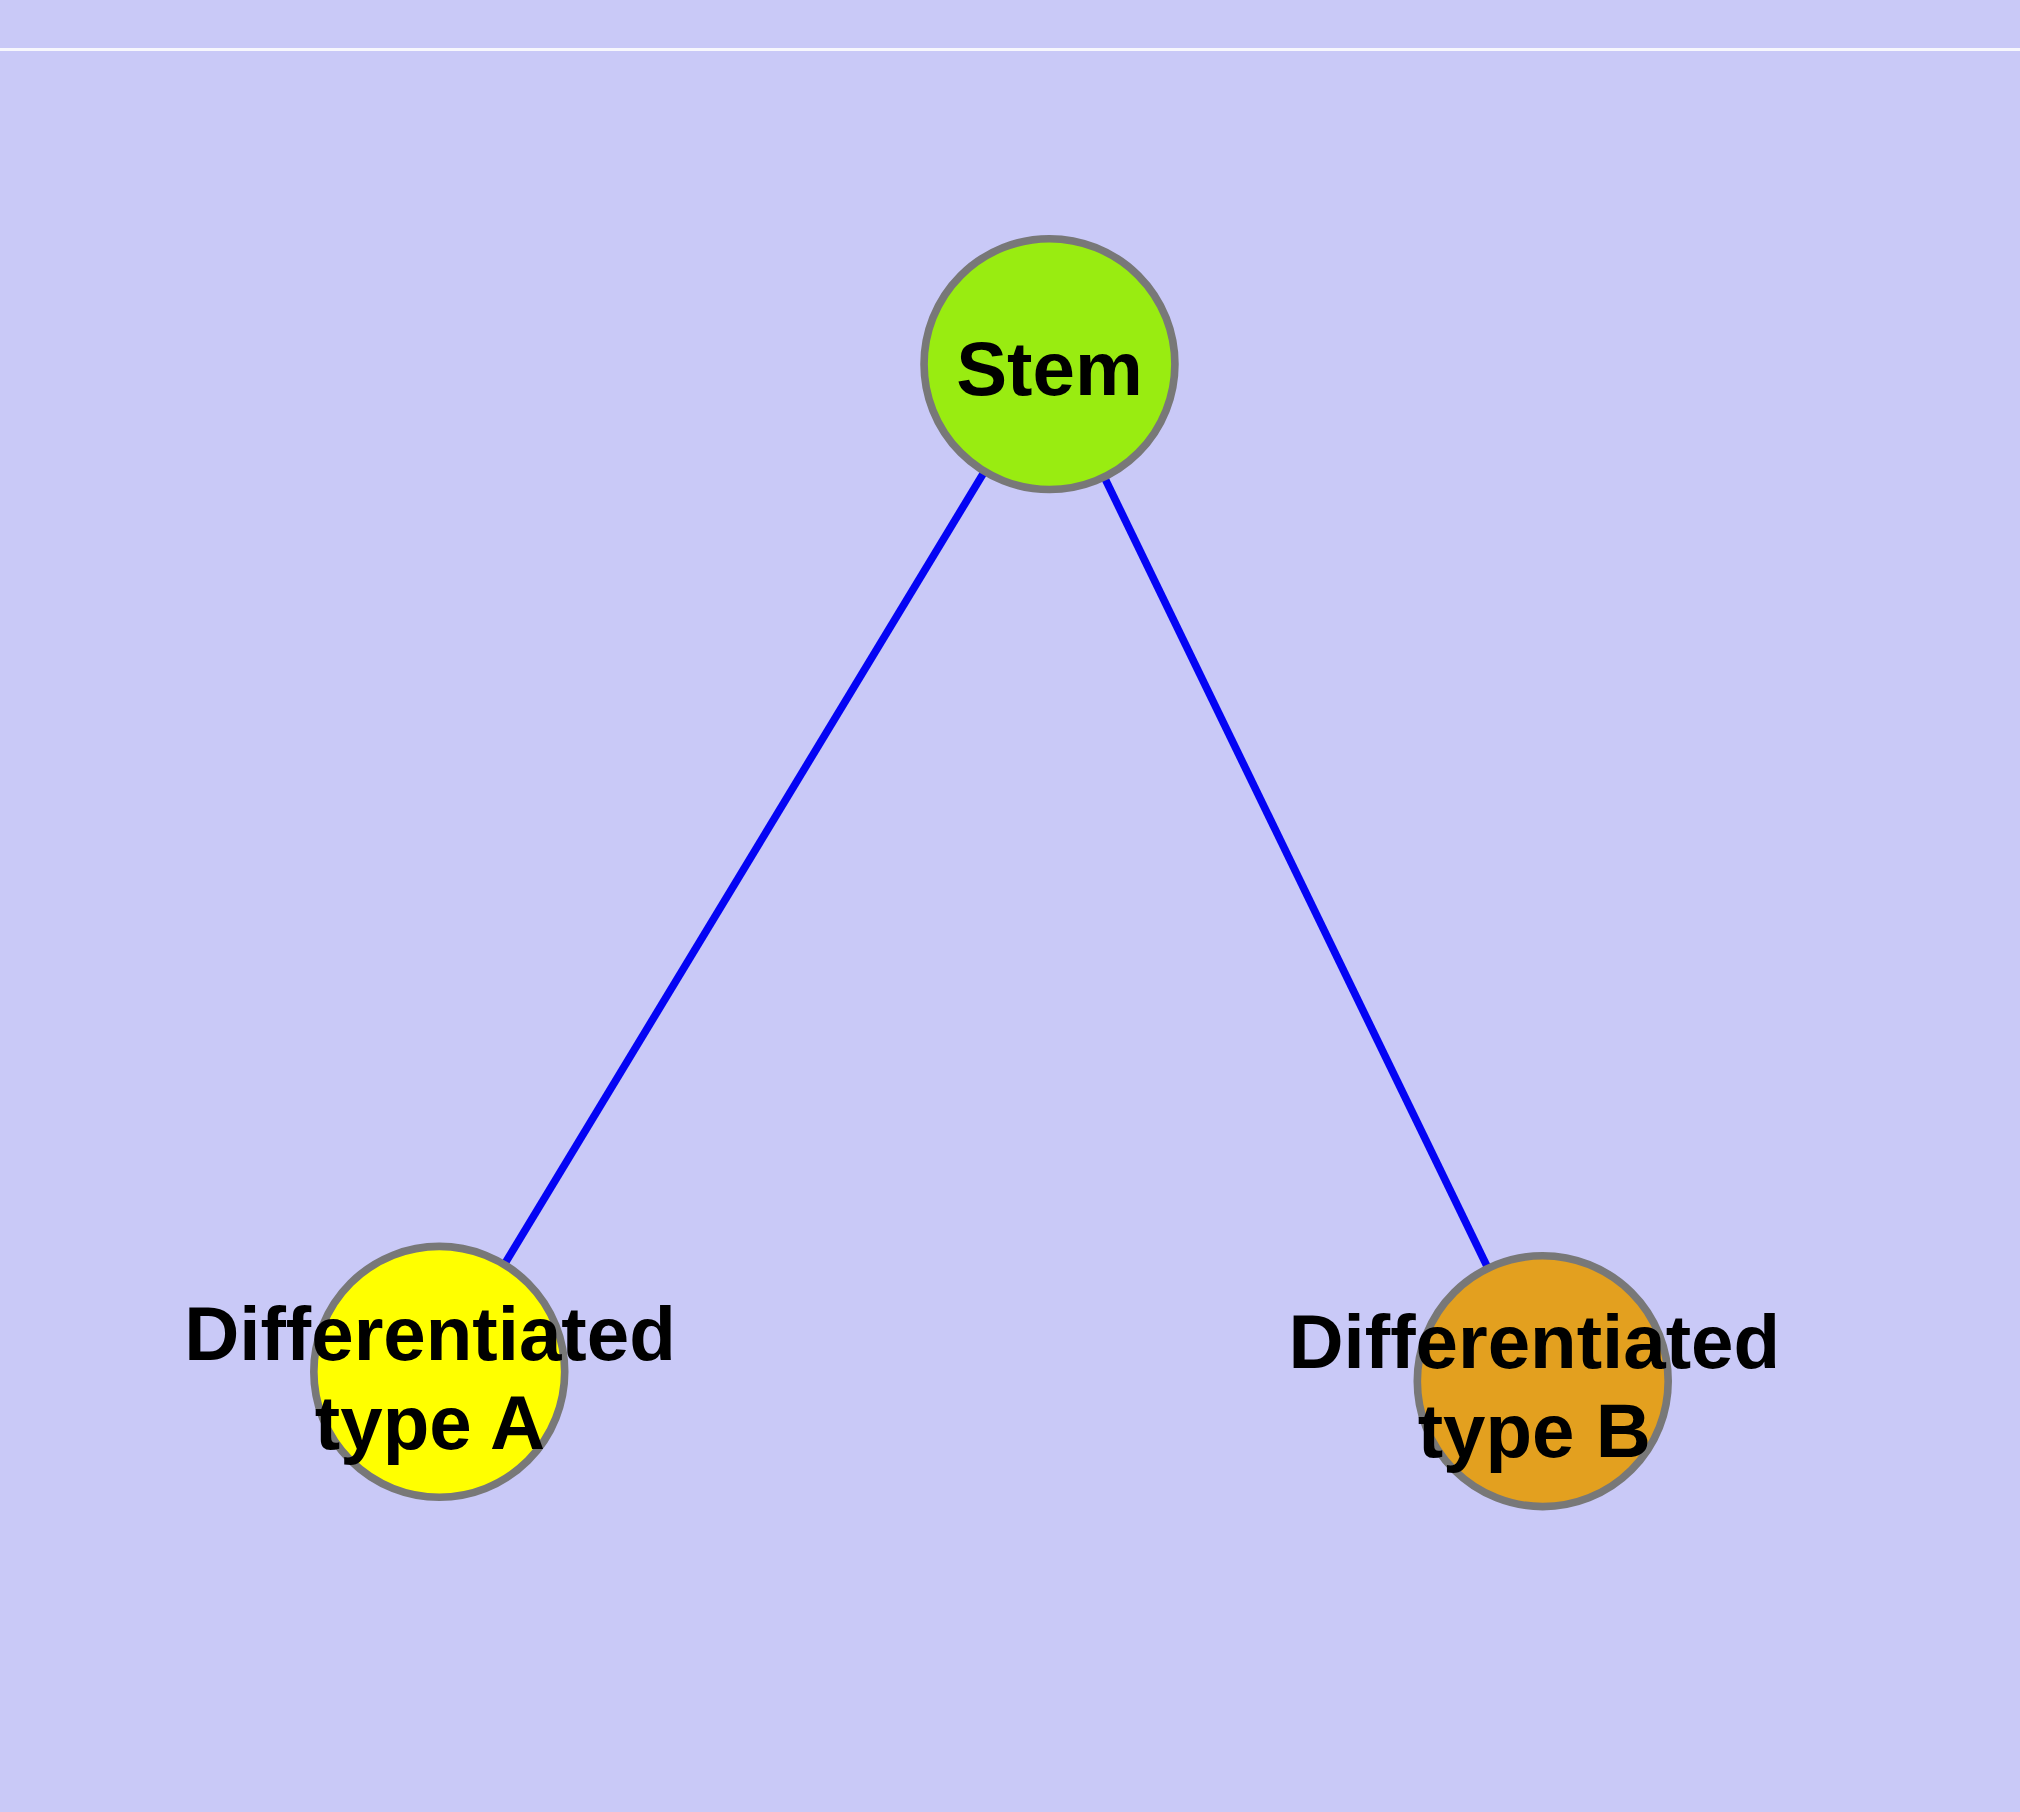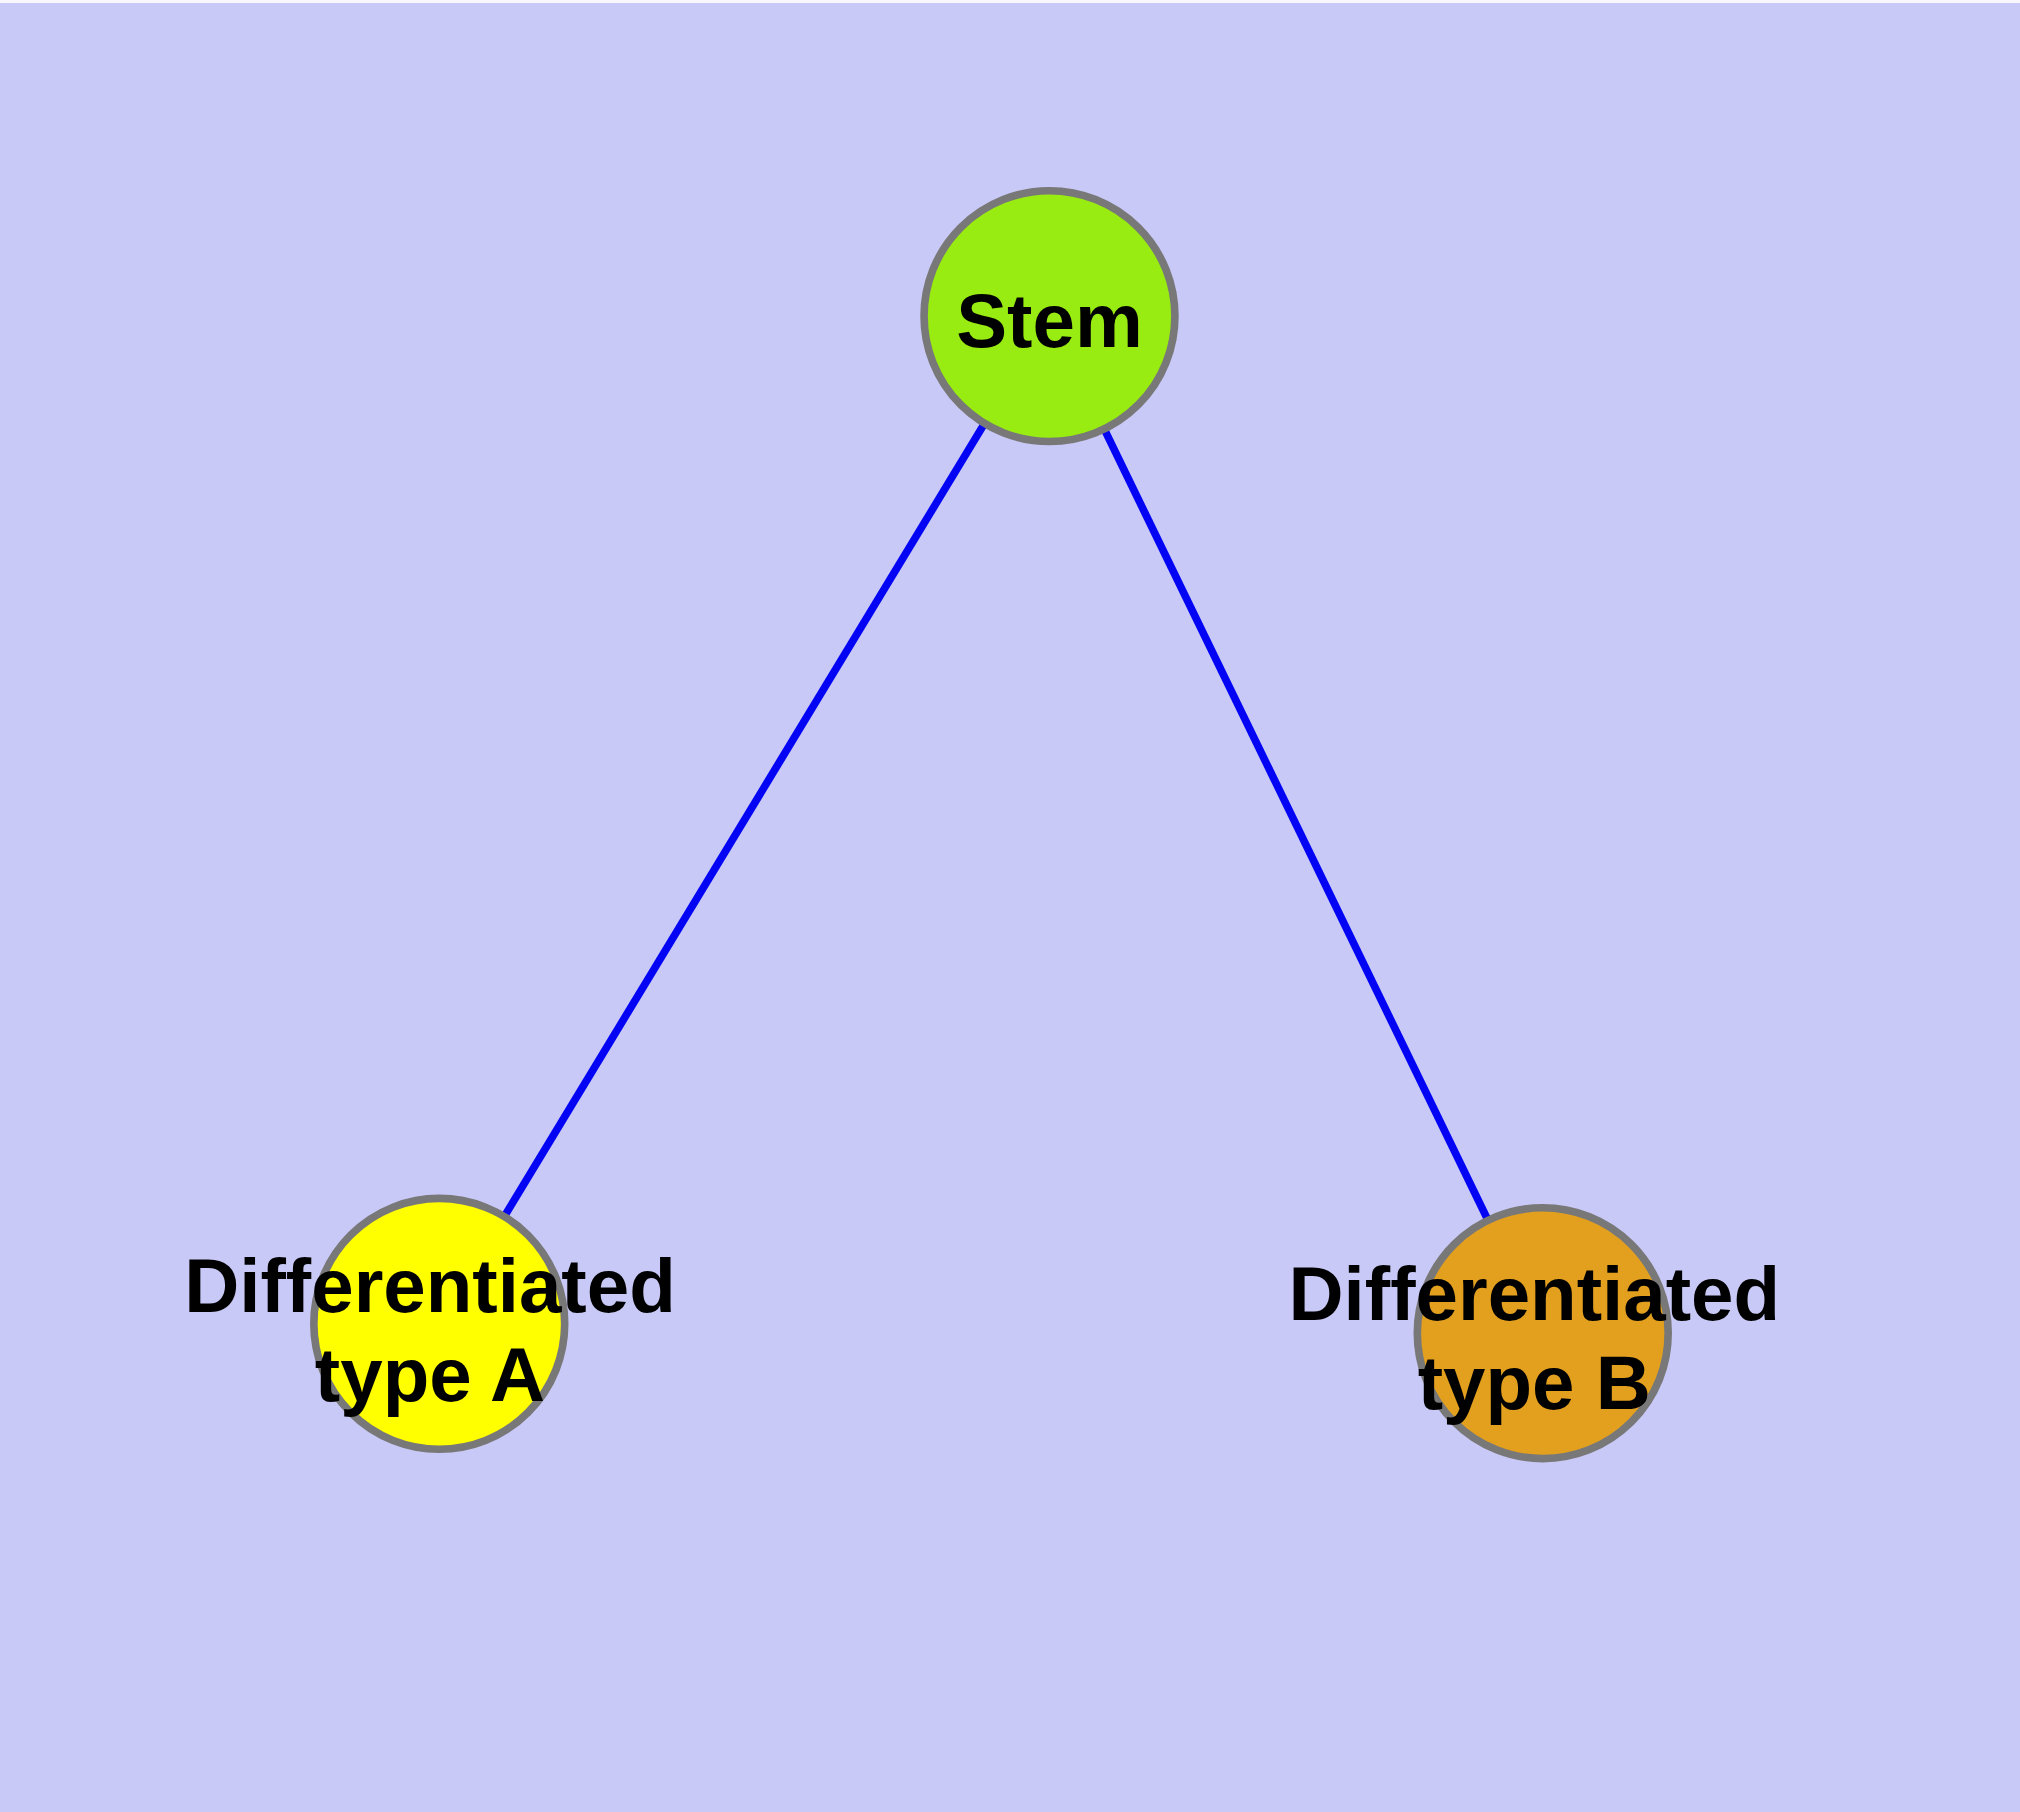--- a/index.html
+++ b/index.html
@@ -8,20 +8,21 @@
     width: 2021px;
     height: 1812px;
     overflow: hidden;
     background: #C9C9F7;
     font-family: "Liberation Sans", sans-serif;
   }
   .stage {
     position: relative;
     width: 2021px;
     height: 1464px;
+    margin-top: 48px;
   }
   .top-strip {
     position: absolute;
     left: 0;
     top: 0;
     width: 2021px;
     height: 2.5px;
     background: #F7F7FD;
   }
   svg.graph {

